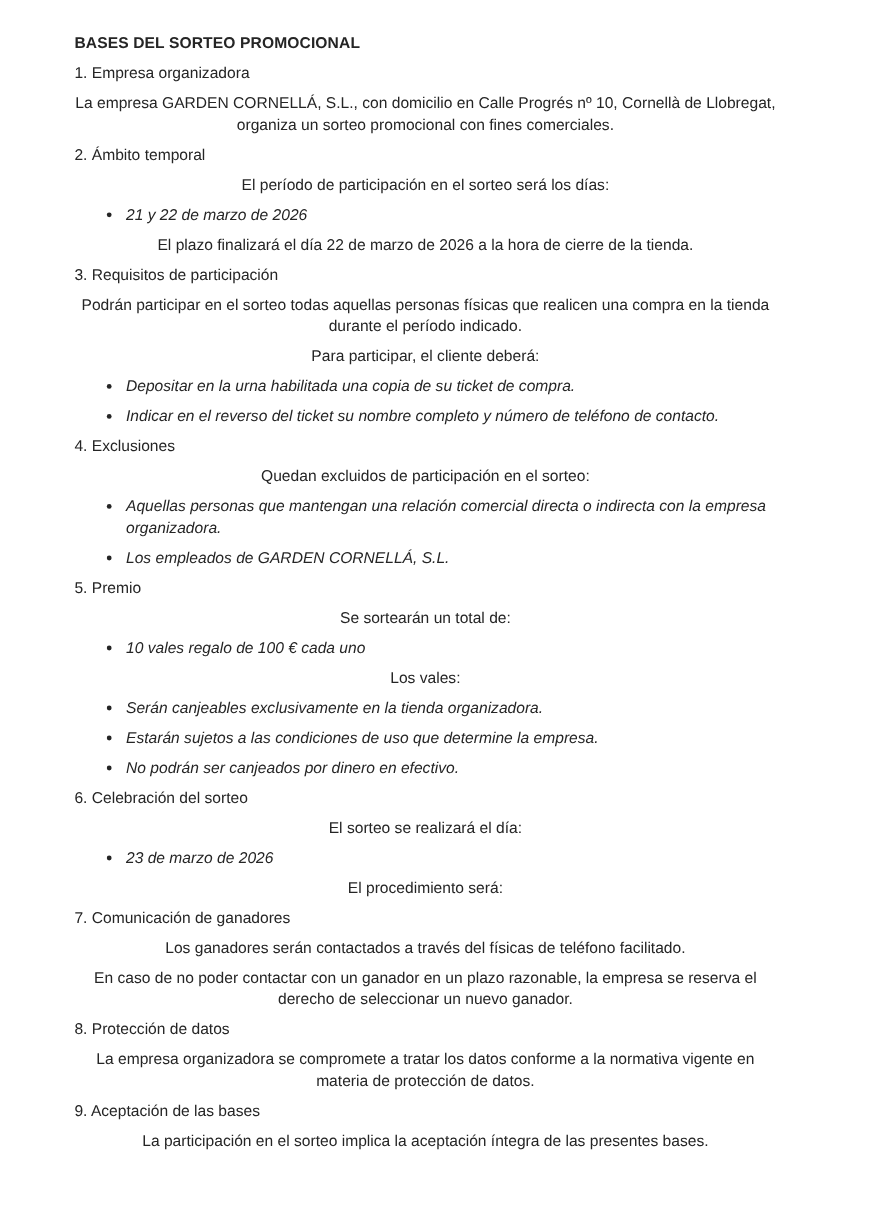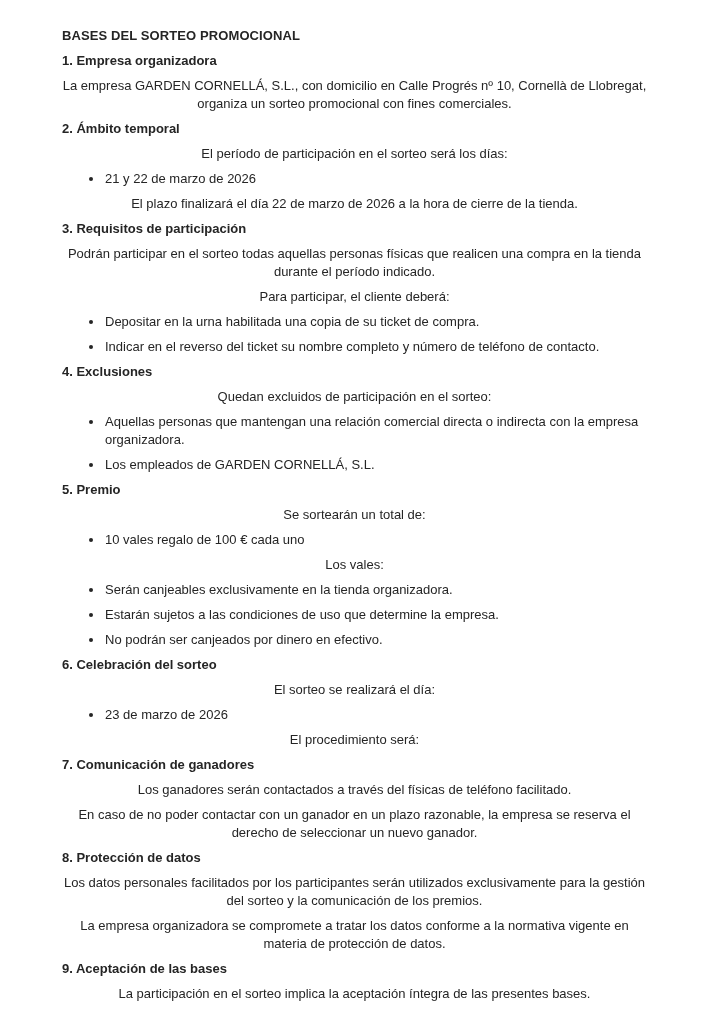--- a/index.html
+++ b/index.html
@@ -23,36 +23,37 @@
     line-height: 18px;
     color: #252525;
   }
   .doc-title {
     font-size: 13px;
     font-weight: bold;
     margin: 0 0 7px 0;
     letter-spacing: 0.1px;
   }
   .heading {
-    font-weight: bold;
+    font-weight: normal;
     margin: 0 0 7px 0;
   }
   .para {
     margin: 0 0 7px 0;
     text-align: center;
   }
   ul.bullets {
     list-style: none;
     margin: 0;
     padding: 0;
   }
   ul.bullets li {
     position: relative;
     padding-left: 43px;
     margin: 0 0 7px 0;
+    font-style: italic;
   }
   ul.bullets li::before {
     content: "";
     position: absolute;
     left: 27px;
     top: 7px;
     width: 4px;
     height: 4px;
     border-radius: 50%;
     background: #252525;
@@ -99,18 +100,17 @@
       <p class="heading">6. Celebración del sorteo</p>
       <p class="para">El sorteo se realizará el día:</p>
       <ul class="bullets">
         <li>23 de marzo de 2026</li>
       </ul>
       <p class="para">El procedimiento será:</p>
       <p class="heading">7. Comunicación de ganadores</p>
       <p class="para">Los ganadores serán contactados a través del físicas de teléfono facilitado.</p>
       <p class="para">En caso de no poder contactar con un ganador en un plazo razonable, la empresa se reserva el derecho de seleccionar un nuevo ganador.</p>
       <p class="heading">8. Protección de datos</p>
-      <p class="para">Los datos personales facilitados por los participantes serán utilizados exclusivamente para la gestión del sorteo y la comunicación de los premios.</p>
       <p class="para">La empresa organizadora se compromete a tratar los datos conforme a la normativa vigente en materia de protección de datos.</p>
       <p class="heading">9. Aceptación de las bases</p>
       <p class="para">La participación en el sorteo implica la aceptación íntegra de las presentes bases.</p>
     </div>
 </div>
 
 </body></html>

